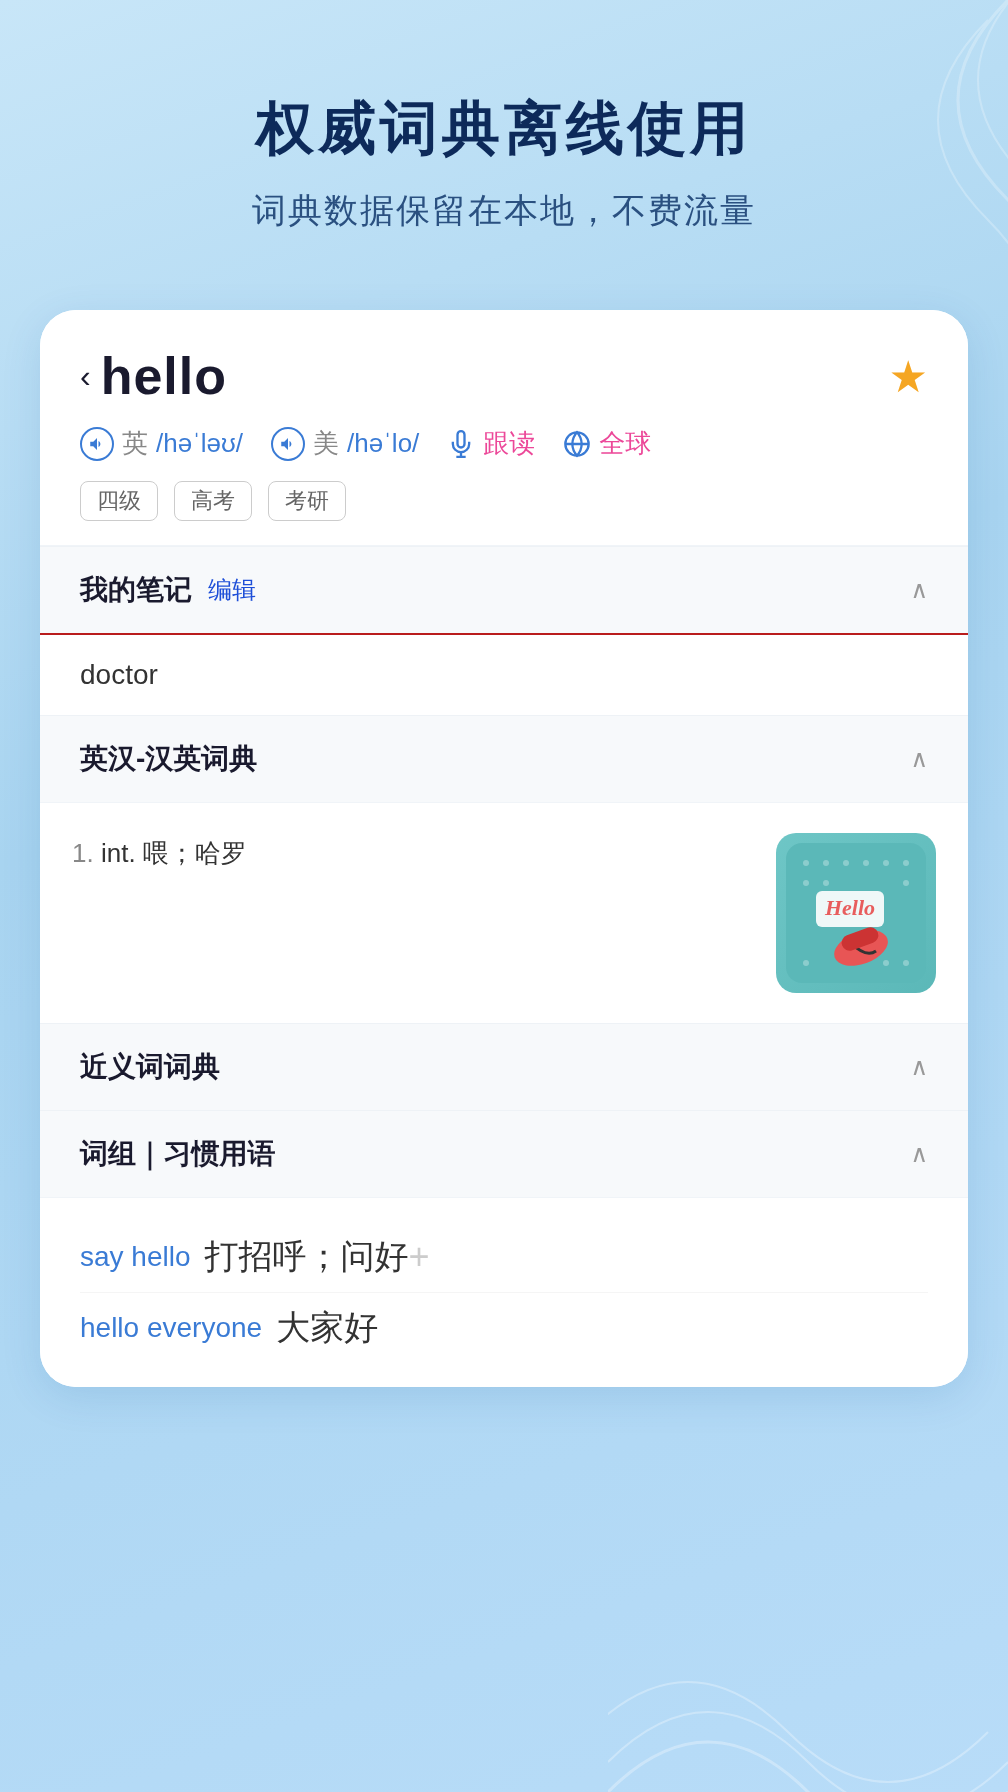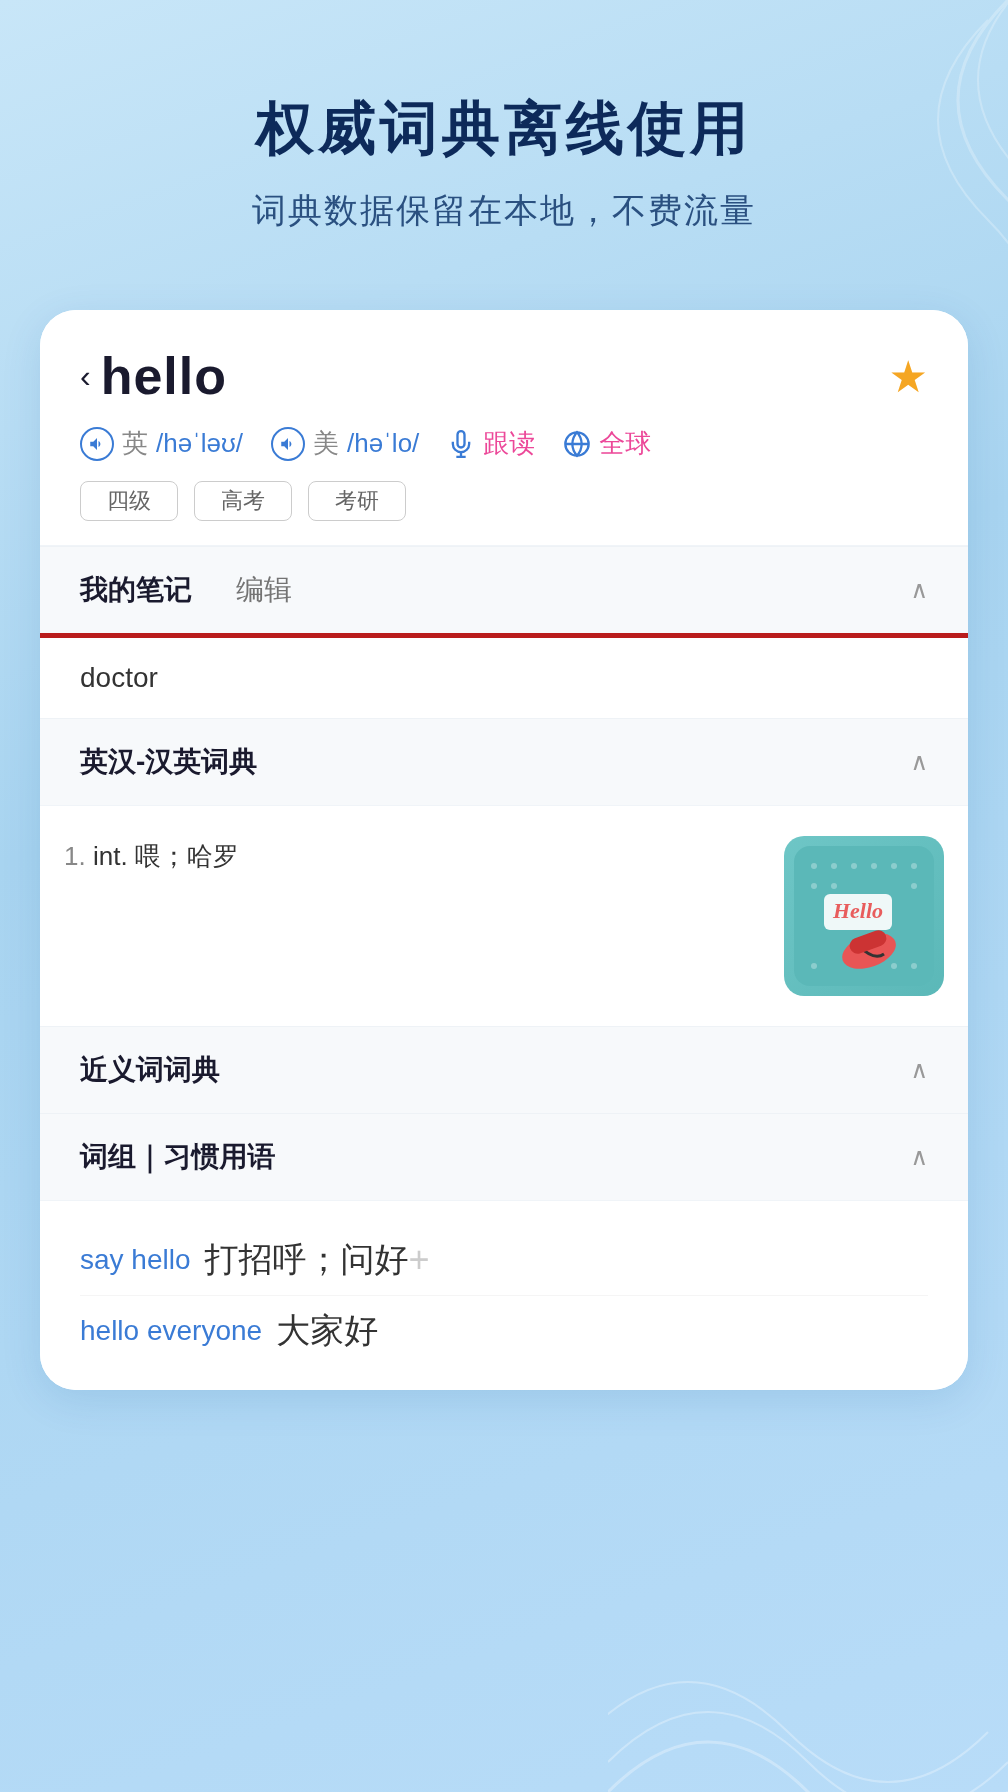--- a/index.html
+++ b/index.html
@@ -132,21 +132,21 @@
     }
 
     .tags-row {
       display: flex;
       gap: 16px;
     }
 
     .tag {
       border: 1.5px solid #ccc;
       border-radius: 8px;
-      padding: 4px 26px;
+      padding: 4px 16px;
       font-size: 22px;
       color: #666;
     }
 
     
     .section-header {
       display: flex;
       align-items: center;
       justify-content: space-between;
       padding: 24px 40px;
@@ -155,46 +155,45 @@
       gap: 16px;
     }
 
     .section-title {
       font-size: 28px;
       font-weight: 600;
       color: #1a1a2e;
     }
 
     .section-edit {
-      font-size: 28px;
-      color: #737373;
-      margin-left: 28px;
+      font-size: 24px;
+      color: #1d4ed8;
     }
 
     .chevron-up {
       font-size: 24px;
       color: #999;
     }
 
     
     .notes-content {
       background: #fff;
       padding: 24px 40px;
-      border-top: 5px solid #b91c1c;
+      border-top: 2px solid #b91c1c;
     }
 
     .note-text {
       font-size: 28px;
       color: #333;
     }
 
     
     .dict-content {
       background: #fff;
-      padding: 30px 24px;
+      padding: 30px 32px;
       border-top: 1px solid #f0f4f8;
       display: flex;
       gap: 22px;
       align-items: flex-start;
     }
 
     .definitions {
       flex: 1;
     }
 

